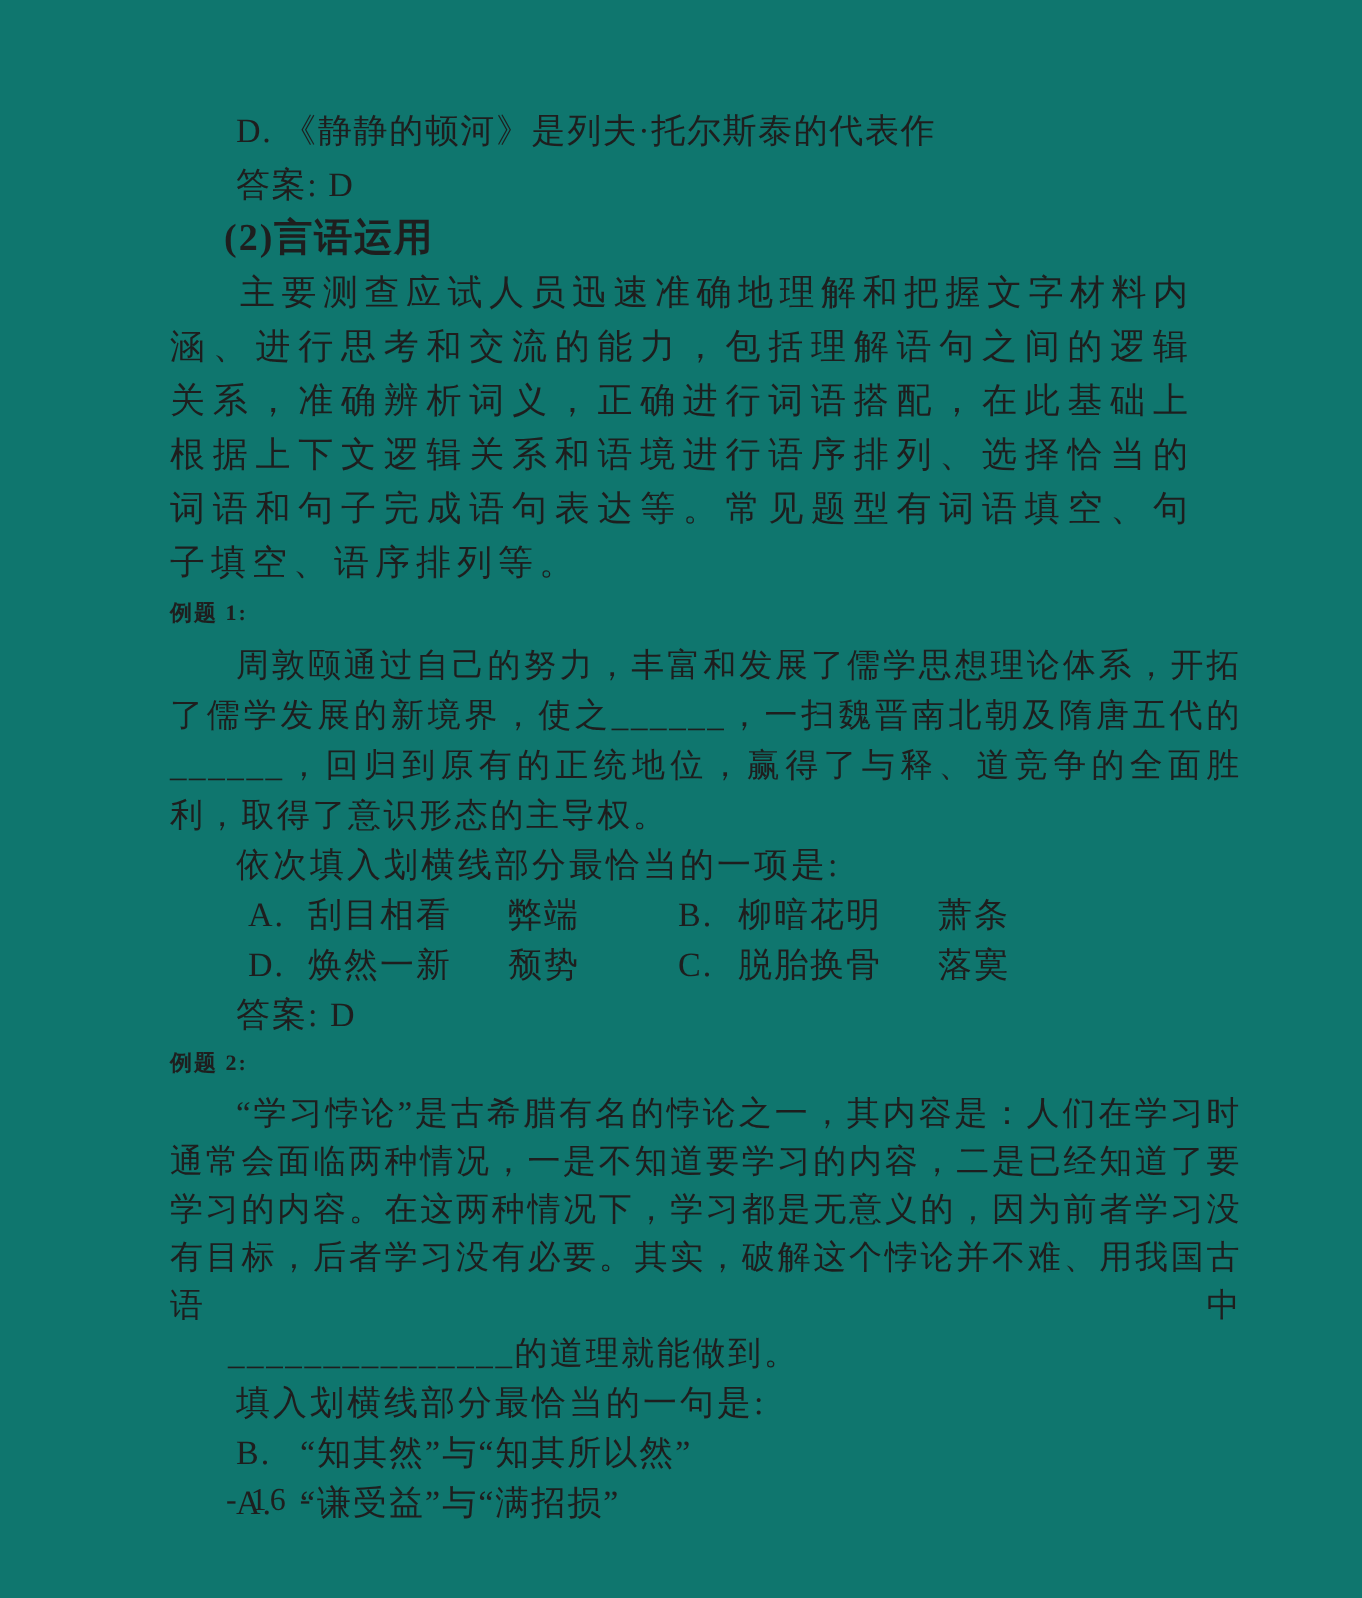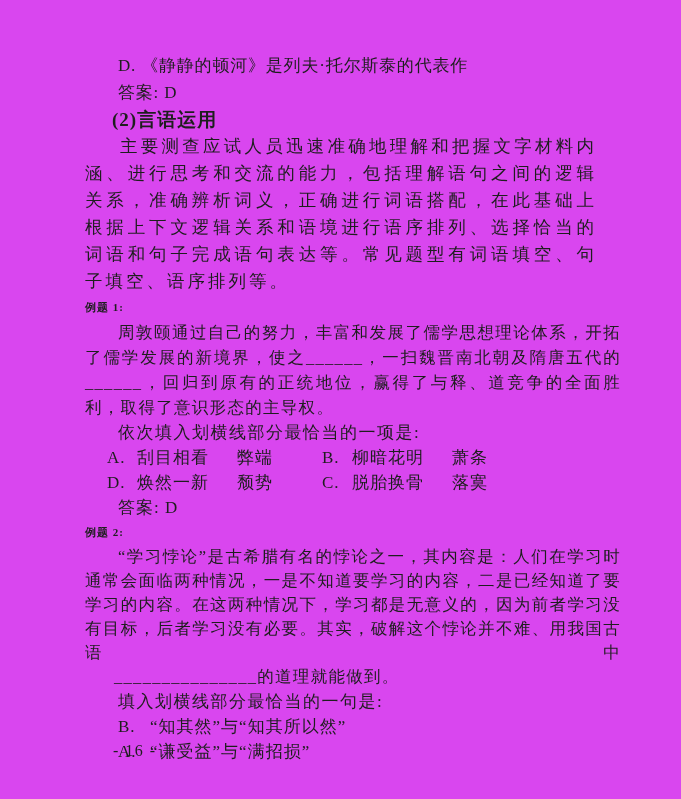--- a/index.html
+++ b/index.html
@@ -1,20 +1,20 @@
 <!DOCTYPE html>
 <html><head>
 <meta charset="utf-8">
 <style>
   html,body { margin:0; padding:0; background:#e9e9e9; }
   .page {
     position:relative;
     width:681px; height:799px;
     margin:0 auto;
-    background:#d946ef;
+    background:#0f766e;
     box-sizing:border-box;
     padding:52px 60px 0 85px;
     font-family:"Liberation Serif","DejaVu Serif",serif;
     color:#1e1e1e;
     overflow:hidden;
   }
   .line { font-size:17px; line-height:27px; letter-spacing:0.8px; white-space:nowrap; }
   .indent { padding-left:33px; }
   .q-line { font-size:17px; line-height:25px; letter-spacing:1.5px; padding-left:33px; white-space:nowrap; }
   .sec-heading {
@@ -32,21 +32,21 @@
     width:512px;
     font-size:17.5px; line-height:27px; letter-spacing:3px;
   }
   .ex-para {
     width:536px;
     font-size:16.5px; line-height:25px; letter-spacing:1.3px;
   }
   .ex2-para { line-height:24px; text-align-last:justify; }
   .blank-line { font-size:16.5px; line-height:24px; letter-spacing:1.3px; white-space:nowrap;margin-left:29px; }
   .opt-grid {
-    margin-left:22px;
+    margin-left:39px;
     display:grid; grid-template-columns:215px auto;
   }
   .opt-cell { font-size:17px; line-height:25px; letter-spacing:1px; white-space:nowrap; }
   .opt-label { display:inline-block; width:30px; }
   .opt-w2 { margin-left:28px; }
   .opt2-line { font-size:17px; line-height:25px; letter-spacing:1px; padding-left:33px; white-space:nowrap; }
   .opt2-label { display:inline-block; width:32px; }
   .answer-line { font-size:17px; line-height:25px; letter-spacing:1px; padding-left:33px; white-space:nowrap; }
   .footer {
     position:absolute; left:113px; top:742px;

